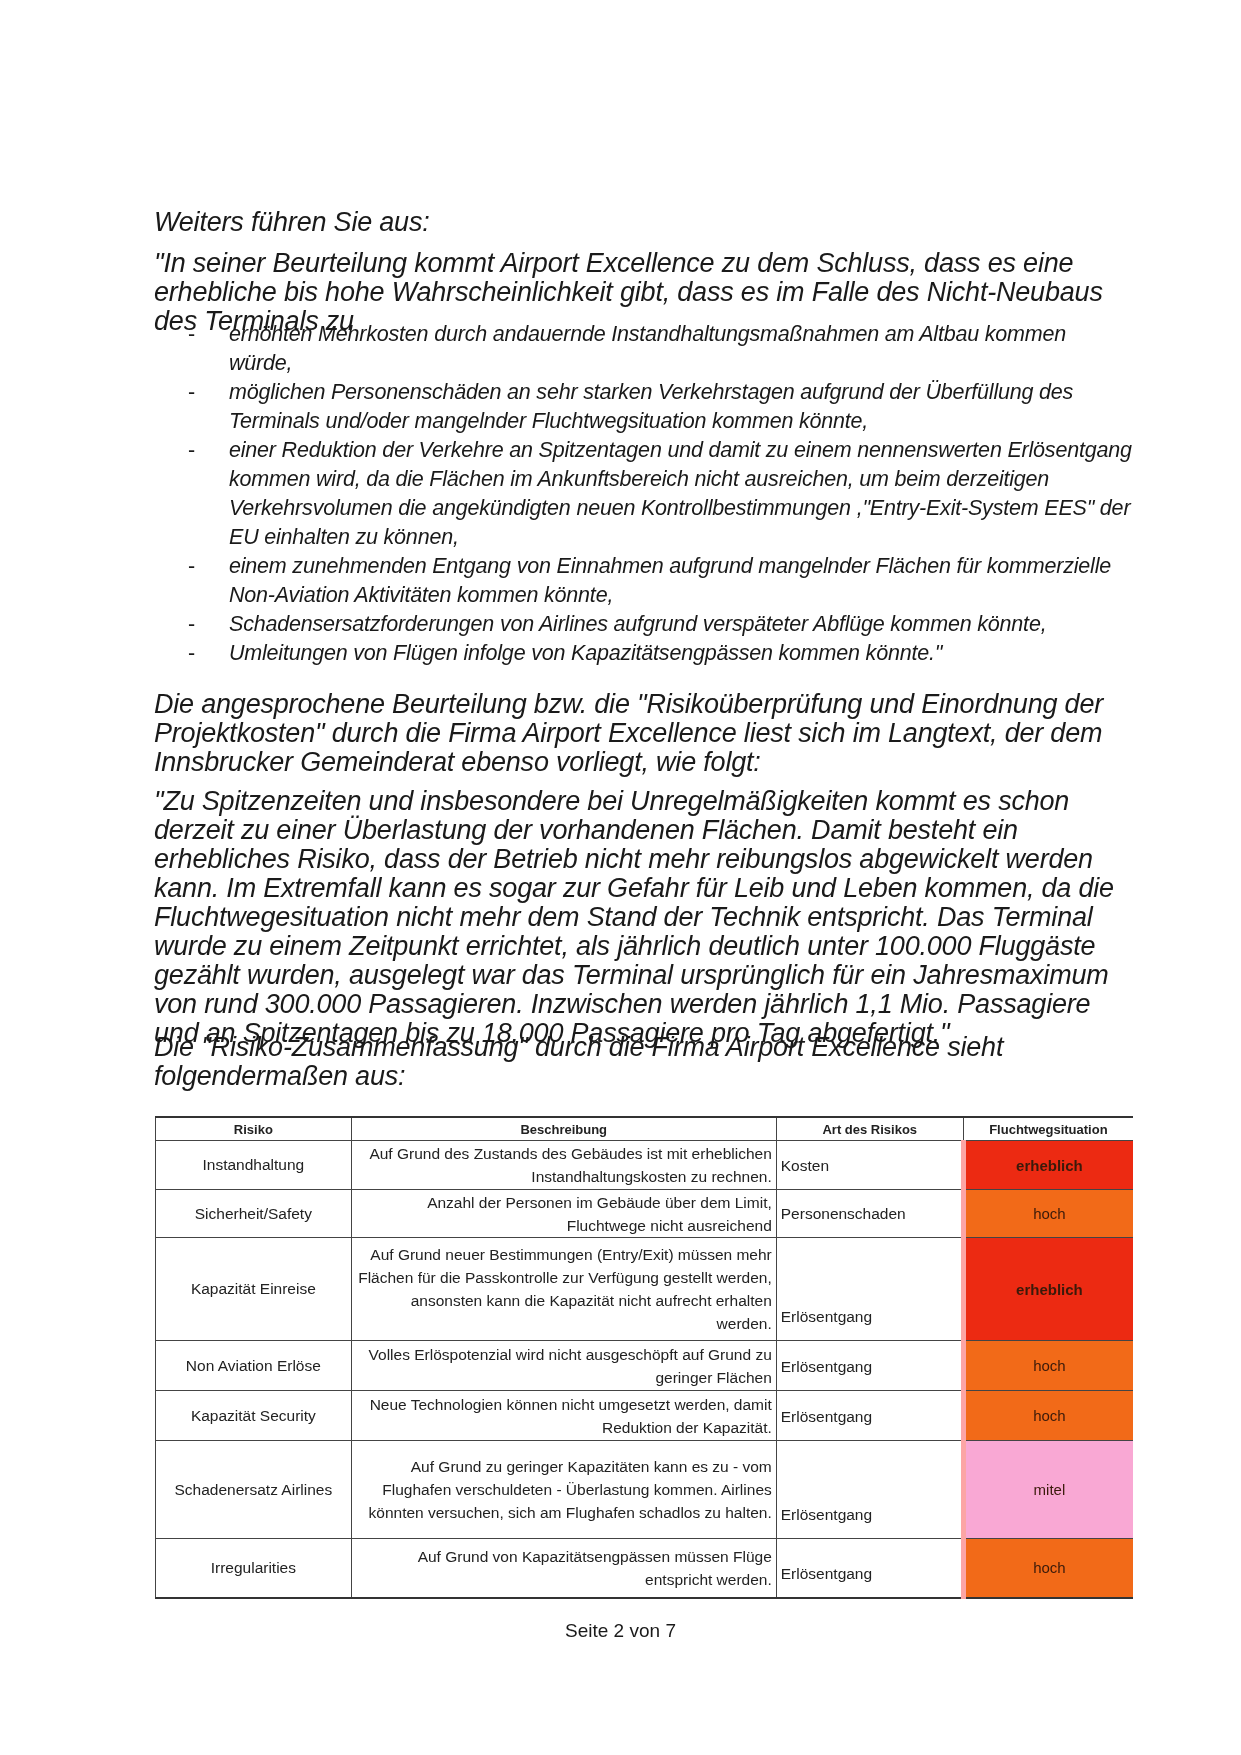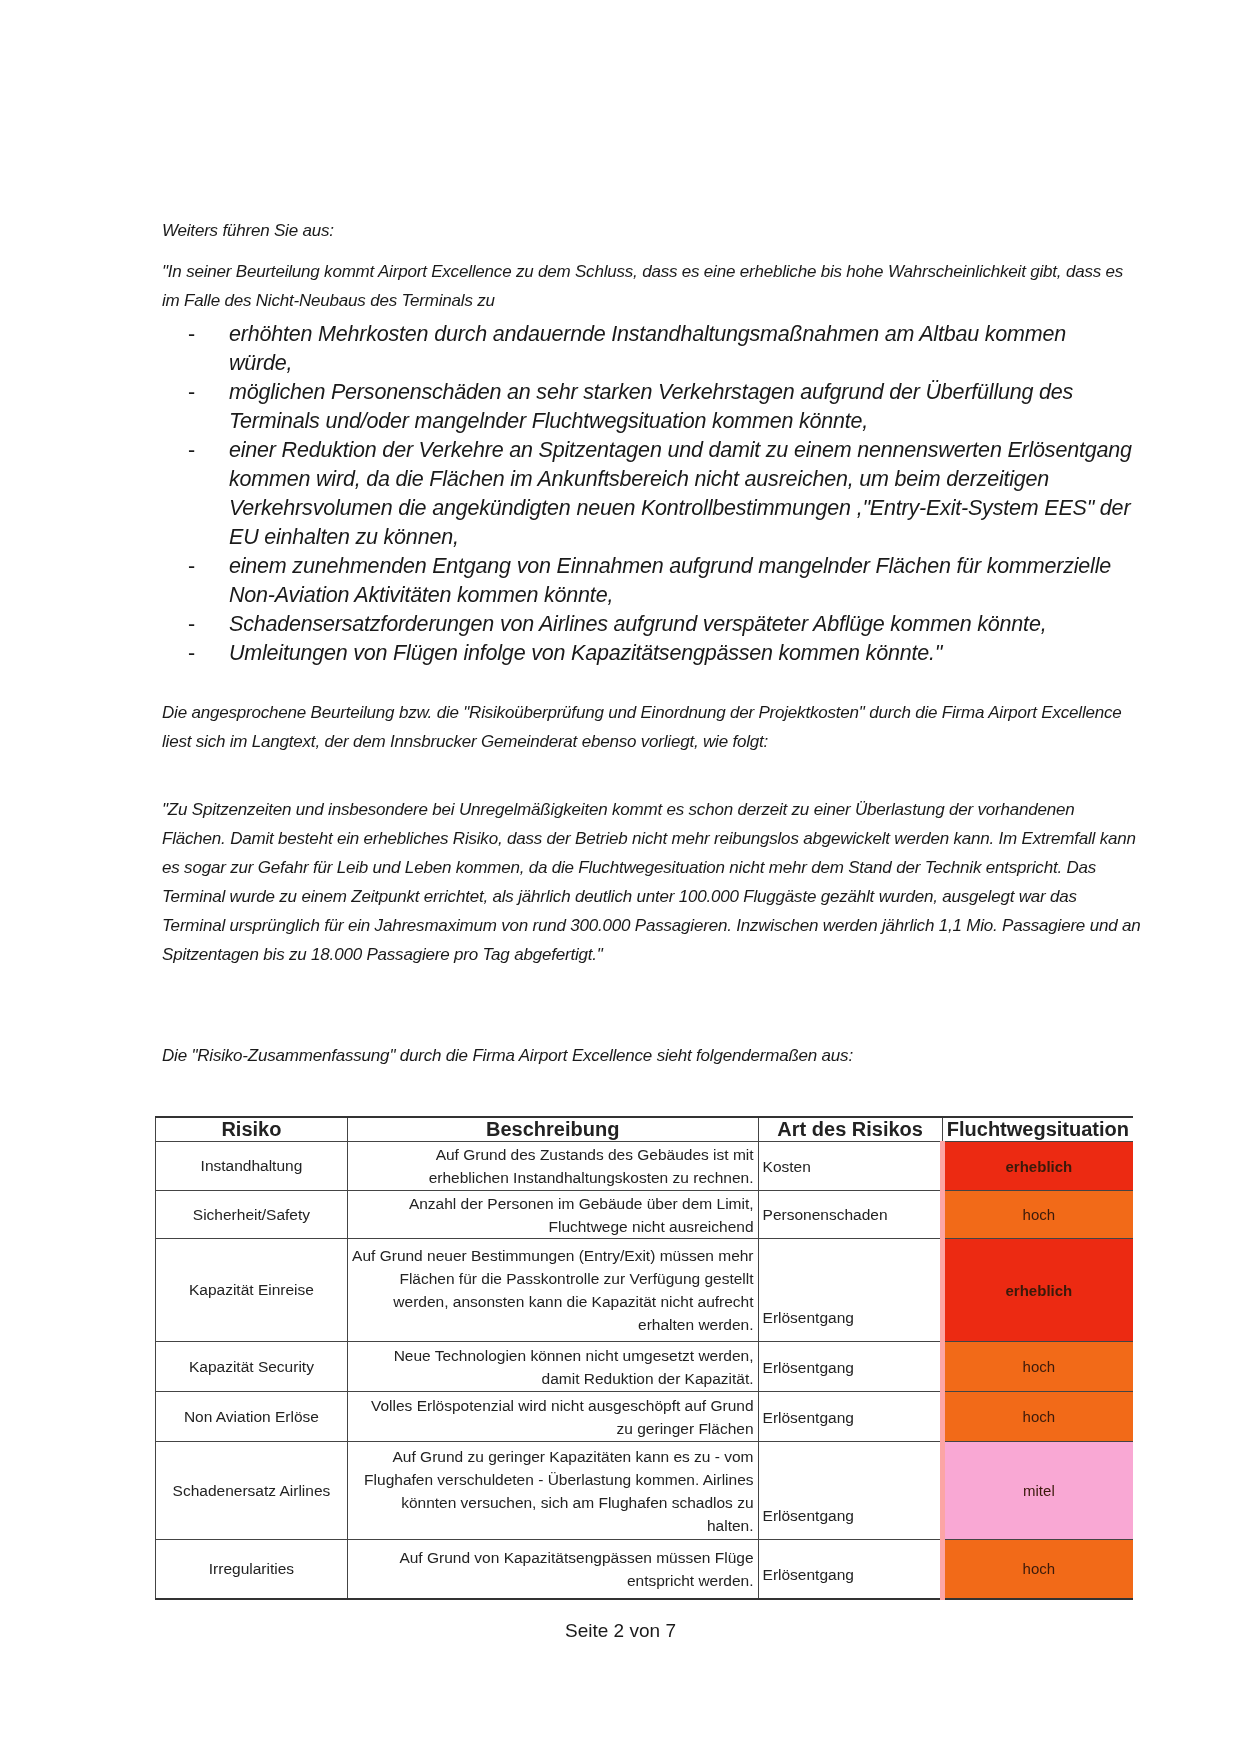--- a/index.html
+++ b/index.html
@@ -1,46 +1,46 @@
 <!DOCTYPE html>
 <html><head>
 <meta charset="utf-8">
 <style>
   html, body { margin: 0; padding: 0; background: #ffffff; }
   body { width: 1241px; height: 1755px; position: relative; overflow: hidden; color: #1a1a1a; }
   .page { position: absolute; left: 0; top: 0; width: 1241px; height: 1755px; }
   .body-text {
     font-family: "Liberation Sans", sans-serif;
     font-style: italic;
-    font-size: 17px;
+    font-size: 27px;
     line-height: 29px;
     letter-spacing: -0.2px;
     position: absolute;
     left: 154px;
     width: 980px;
-    margin: 8px;
+    margin: 0;
   }
   .intro { top: 208px; }
   .quote1 { top: 249px; }
   .bullets { position: absolute; left: 154px; top: 320px; width: 980px; margin: 0; padding: 0; list-style: none;
     font-family: "Liberation Sans", sans-serif; font-style: italic; font-size: 21.5px; line-height: 29px; letter-spacing: -0.2px; }
   .bullets li { position: relative; padding-left: 75px; margin: 0; }
   .bullets li .dash { position: absolute; left: 34px; top: 0; font-style: normal; }
   .para2 { top: 690px; }
   .quote2 { top: 787px; }
   .para3 { top: 1033px; }
 
   table.risk {
     position: absolute; left: 155px; top: 1116px;
     width: 978px; border-collapse: collapse;
     font-family: "Liberation Sans", sans-serif; font-size: 15.5px; color: #222;
     border-top: 2.5px solid #333; border-bottom: 2.5px solid #333;
   }
   table.risk th, table.risk td { border: 1px solid #444; padding: 0 4px; }
-  table.risk th { font-weight: bold; height: 22px; text-align: center; font-size: 20px; }
+  table.risk th { font-weight: bold; height: 22px; text-align: center; font-size: 13px; }
   table.risk td.risiko { width: 188px; text-align: center; vertical-align: middle; }
   table.risk td.beschr { width: 421px; text-align: right; vertical-align: middle; line-height: 23px; }
   table.risk td.art { width: 177px; text-align: left; vertical-align: bottom; padding-bottom: 14px; }
   table.risk td.wahr { width: 160px; text-align: center; vertical-align: middle; font-size: 15px; color: #3a1a0a; border-left: 5px solid #fca5a5; border-right: none; }
   table.risk th.wahr-h { border-right: none; }
   table.risk td:first-child, table.risk th:first-child { border-left: 1px solid #444; }
   .footer {
     position: absolute; top: 1620px; left: 0; width: 1241px; text-align: center;
     font-family: "Liberation Sans", sans-serif; font-size: 19px;
   }
@@ -91,28 +91,28 @@
           <td class="art">Personenschaden</td>
           <td class="wahr" style="background: rgb(242, 106, 24);">hoch</td>
         </tr>
         <tr style="height: 103px;">
           <td class="risiko">Kapazität Einreise</td>
           <td class="beschr">Auf Grund neuer Bestimmungen (Entry/Exit) müssen mehr Flächen für die Passkontrolle zur Verfügung gestellt werden, ansonsten kann die Kapazität nicht aufrecht erhalten werden.</td>
           <td class="art">Erlösentgang</td>
           <td class="wahr" style="background: rgb(236, 42, 18); font-weight: bold;">erheblich</td>
         </tr>
         <tr style="height: 50px;">
-          <td class="risiko">Kapazität Security</td>
-          <td class="beschr">Neue Technologien können nicht umgesetzt werden, damit Reduktion der Kapazität.</td>
+          <td class="risiko">Non Aviation Erlöse</td>
+          <td class="beschr">Volles Erlöspotenzial wird nicht ausgeschöpft auf Grund zu geringer Flächen</td>
           <td class="art">Erlösentgang</td>
           <td class="wahr" style="background: rgb(242, 106, 24);">hoch</td>
         </tr>
         <tr style="height: 50px;">
-          <td class="risiko">Non Aviation Erlöse</td>
-          <td class="beschr">Volles Erlöspotenzial wird nicht ausgeschöpft auf Grund zu geringer Flächen</td>
+          <td class="risiko">Kapazität Security</td>
+          <td class="beschr">Neue Technologien können nicht umgesetzt werden, damit Reduktion der Kapazität.</td>
           <td class="art">Erlösentgang</td>
           <td class="wahr" style="background: rgb(242, 106, 24);">hoch</td>
         </tr>
         <tr style="height: 98px;">
           <td class="risiko">Schadenersatz Airlines</td>
           <td class="beschr">Auf Grund zu geringer Kapazitäten kann es zu - vom Flughafen verschuldeten - Überlastung kommen. Airlines könnten versuchen, sich am Flughafen schadlos zu halten.</td>
           <td class="art">Erlösentgang</td>
           <td class="wahr" style="background: #f9a8d4;">mitel</td>
         </tr>
         <tr style="height: 59px;">

